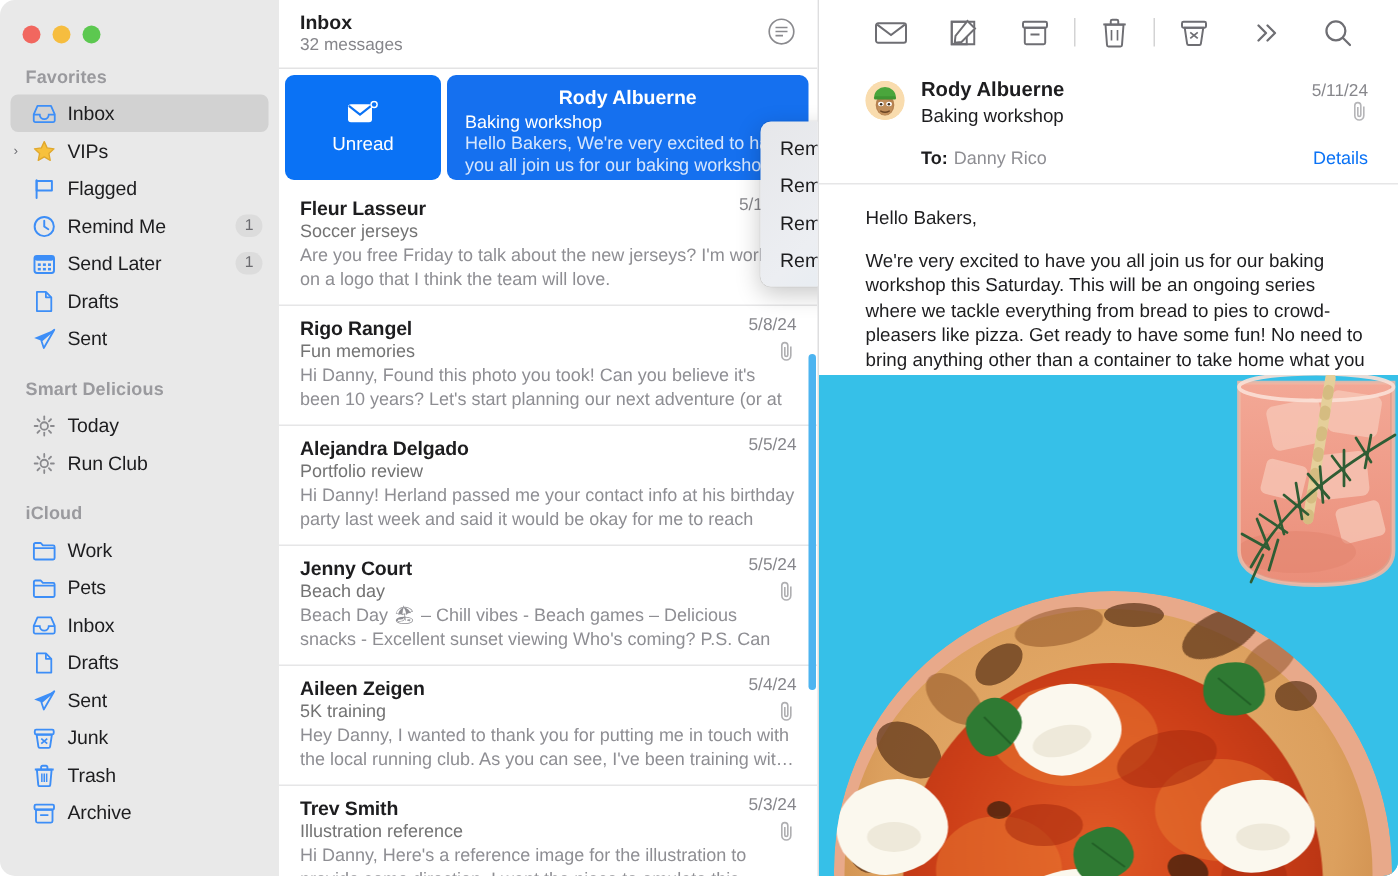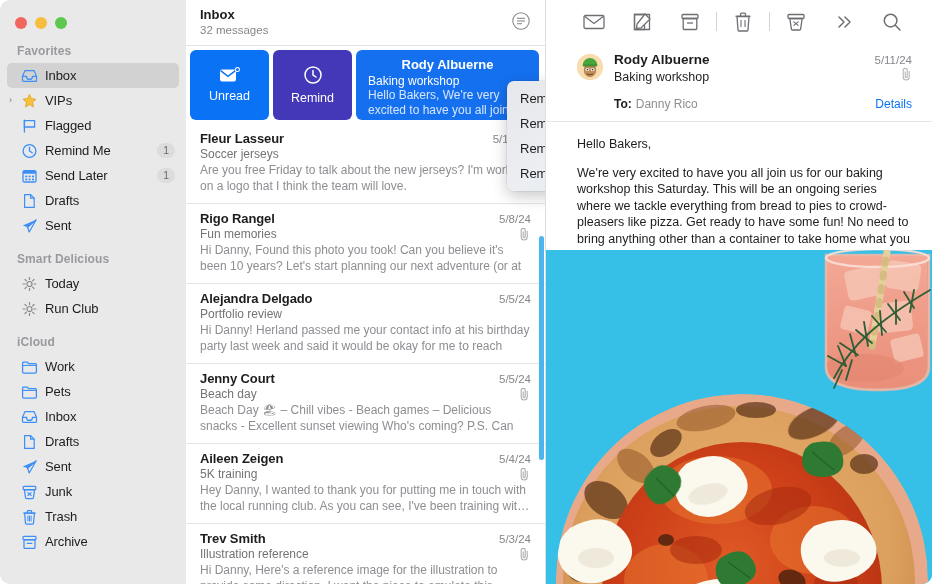--- a/index.html
+++ b/index.html
@@ -109,21 +109,21 @@
   .filter-btn { margin-top: 5px; width: 20px; height: 20px; }
 
   .swipe-row {
     height: 78px;
     display: flex;
     gap: 4px;
     padding: 4px 0 4px 4px;
     position: relative;
   }
   .swipe-btn {
-    width: 79px;
+    width: 104px;
     border-radius: 6px;
     display: flex;
     flex-direction: column;
     align-items: center;
     justify-content: center;
     gap: 6px;
     color: #fff;
     font-size: 12.5px;
   }
   .swipe-btn.unread { background: #0a72f5; }
@@ -139,21 +139,21 @@
   }
   .sel-sender { font-size: 13px; font-weight: 700; text-align: center; margin-bottom: 2px; }
   .sel-subject { font-size: 12px; }
   .sel-snippet { font-size: 12px; color: #d6e6fd; line-height: 15px; }
 
   .msg-row {
     padding: 7px 14px 9px 14px;
     border-bottom: 1px solid #e6e6e7;
     position: relative;
   }
-  .msg-top { display: flex; justify-content: space-between; align-items: center; }
+  .msg-top { display: flex; justify-content: space-between; align-items: flex-start; }
   .msg-sender { font-size: 13px; font-weight: 700; color: #1d1d1f; letter-spacing: -0.1px; }
   .msg-date { font-size: 11.5px; color: #86868b; }
   .msg-subject-line { display: flex; justify-content: space-between; align-items: center; margin-top: 1px; }
   .msg-subject { font-size: 12px; color: #737373; }
   .msg-snippet {
     font-size: 12px;
     color: #8e8e93;
     line-height: 15.5px;
     margin-top: 2px;
     max-height: 31px;
@@ -481,27 +481,20 @@
 
     <div class="swipe-row">
       <div class="swipe-btn unread">
         <svg width="22" height="16" viewBox="0 0 22 16">
           <rect x="1" y="2.5" width="16" height="12" rx="2" fill="#fff"></rect>
           <path d="M1.6 3.6 L9 9.4 L16.4 3.6" fill="none" stroke="#0a72f5" stroke-width="1.4"></path>
           <circle cx="18.4" cy="2.6" r="2.5" fill="#fff"></circle>
           <circle cx="18.4" cy="2.6" r="1.5" fill="#0a72f5"></circle>
         </svg>
         <span>Unread</span>
-      </div>
-      <div class="swipe-btn remind">
-        <svg width="20" height="20" viewBox="0 0 20 20">
-          <circle cx="10" cy="10" r="8" fill="none" stroke="#fff" stroke-width="1.5"></circle>
-          <path d="M10 5.5 V10 L13 12" fill="none" stroke="#fff" stroke-width="1.5" stroke-linecap="round"></path>
-        </svg>
-        <span>Remind</span>
       </div>
       <div class="sel-row">
         <div class="sel-sender">Rody Albuerne</div>
         <div class="sel-subject">Baking workshop</div>
         <div class="sel-snippet">Hello Bakers, We're very excited to have you all join us for our baking workshop this Saturday.</div>
       </div>
     </div>
 
     <div id="message-rows">
         <div class="msg-row">

